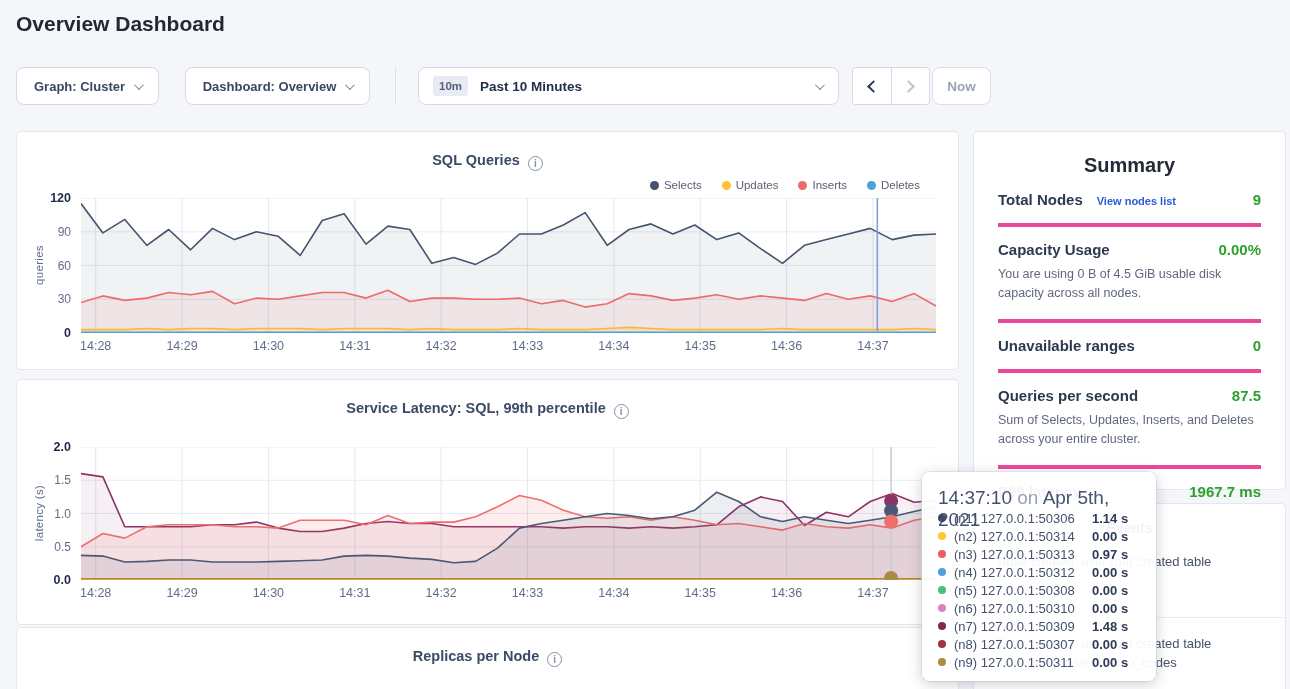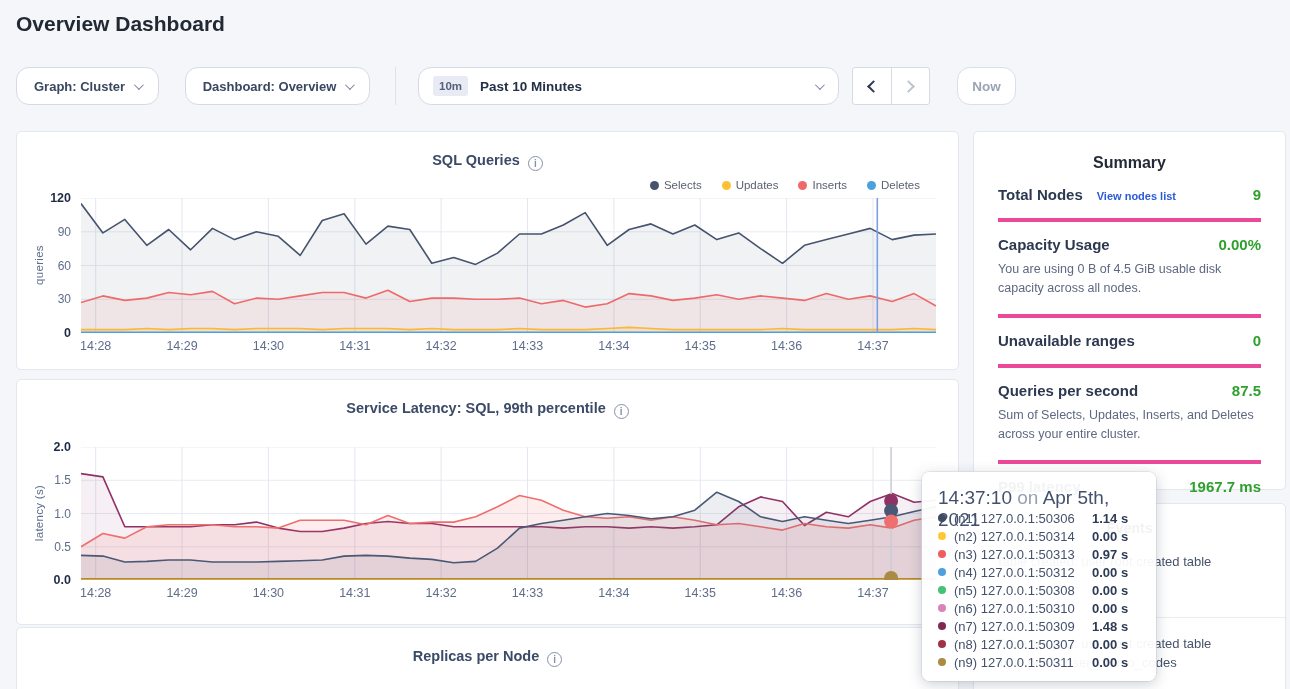--- a/index.html
+++ b/index.html
@@ -2,40 +2,40 @@
 <html><head>
 <meta charset="utf-8">
 <style>
   html,body{margin:0;padding:0;background:#f4f6fa;}
   *{box-sizing:border-box;}
   #page{position:relative;width:1290px;height:689px;overflow:hidden;background:#f4f6fa;
         font-family:"Liberation Sans",sans-serif;color:#242b38;}
   .page-title{position:absolute;left:16px;top:12px;font-size:21px;font-weight:600;color:#222933;}
   
   .controls{position:absolute;left:16px;top:67px;height:38px;display:flex;align-items:stretch;}
-  .btn{background:#fff;border:1px solid #d5dae5;border-radius:13px;display:flex;align-items:center;
+  .btn{background:#fff;border:1px solid #d5dae5;border-radius:8px;display:flex;align-items:center;
        justify-content:center;font-size:13px;font-weight:bold;color:#394760;cursor:pointer;}
   .dd{gap:9px;}
   .dd1{width:143px;}
   .dd2{width:185px;margin-left:26px;}
   .chev{width:7px;height:7px;border-right:1.8px solid #7a8499;border-bottom:1.8px solid #7a8499;
         transform:rotate(45deg) translateY(-2px);display:inline-block;}
   .vdiv{width:1px;background:#dce1ea;margin:0 22px 0 25px;}
   .picker{width:421px;justify-content:flex-start;padding:8px 14px;position:relative;}
   .badge{background:#e8ebf3;color:#55607a;font-size:11.5px;font-weight:bold;border-radius:3px;
          padding:4px 6px;margin-right:12px;}
   .picker .lbl{font-size:13.5px;color:#243048;}
   .picker .chev{position:absolute;right:16px;top:15px;}
   .navgrp{margin-left:13px;width:78px;display:flex;background:#fff;border:1px solid #d5dae5;border-radius:3px;}
   .navbtn{flex:1;display:flex;align-items:center;justify-content:center;cursor:pointer;}
   .navbtn+.navbtn{border-left:1px solid #d5dae5;}
   .arr{width:9px;height:9px;border-right:2.4px solid #2c3a52;border-bottom:2.4px solid #2c3a52;}
   .arr.left{transform:rotate(135deg);margin-left:4px;}
   .arr.right{transform:rotate(-45deg);margin-right:4px;border-color:#bcc4d1;}
-  .nowbtn{margin-left:27px;width:59px;color:#9aa4b5;font-size:13.5px;border-color:#d9dee8;}
+  .nowbtn{margin-left:2px;width:59px;color:#9aa4b5;font-size:13.5px;border-color:#d9dee8;}
   
   .panel{position:absolute;background:#fff;border:1px solid #e3e7ee;border-radius:5px;}
   #chart1{left:16px;top:131px;width:943px;height:239px;}
   #chart2{left:16px;top:379px;width:943px;height:246px;}
   #chart3{left:16px;top:627px;width:943px;height:80px;}
   #summary{left:973px;top:131px;width:313px;height:359px;}
   #events{left:973px;top:503px;width:313px;height:200px;}
   
   .chart-head{position:absolute;top:20px;left:0;right:0;text-align:center;font-size:14.5px;
               font-weight:bold;color:#3b4a67;}
@@ -54,21 +54,21 @@
   .ytick{position:absolute;right:0;transform:translateY(-50%);font-size:12px;color:#5f6e8b;}
   .ytick.bold{font-weight:bold;color:#1e2b47;font-size:12.5px;}
   .ylab{position:absolute;left:22px;top:133px;transform:translate(-50%,-50%) rotate(-90deg);
         font-size:11.5px;color:#5f6e8b;letter-spacing:.3px;white-space:nowrap;}
   .x-labels{position:absolute;left:64px;width:855px;height:16px;}
   #chart1 .x-labels{top:207px;}
   #chart2 .x-labels{top:206px;}
   .xtick{position:absolute;top:0;transform:translateX(-50%);font-size:12.5px;color:#5f6e8b;}
   
   #summary{padding:18px 24px 0;}
-  .sum-title{text-align:center;font-size:16px;font-weight:bold;color:#242b38;padding-top:4px;}
+  .sum-title{text-align:center;font-size:20px;font-weight:bold;color:#242b38;padding-top:4px;}
   .sum-row{padding:14px 0 15px;border-bottom:4px solid #ec4899;}
   .sum-row.last{border-bottom:none;}
   .sum-row:first-of-type{margin-top:9px;}
   .sum-top{display:flex;align-items:baseline;}
   .sum-label{font-size:15px;font-weight:bold;color:#2c3950;}
   .sum-link{font-size:11px;font-weight:bold;color:#2a5bd7;margin-left:14px;cursor:pointer;text-decoration:none;}
   .sum-val{margin-left:auto;font-size:15px;font-weight:bold;color:#2da02d;}
   .sum-desc{font-size:12.5px;color:#5f6880;line-height:1.55;margin-top:7px;}
   
   #events{padding:16px 0 0;}

